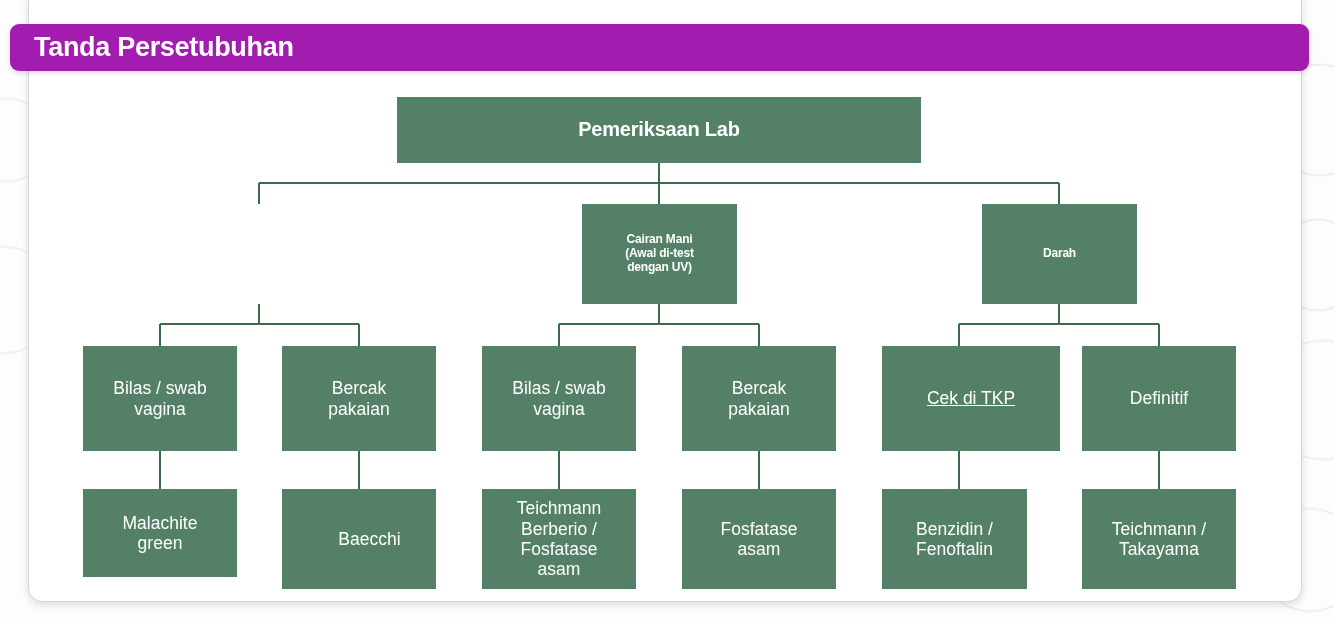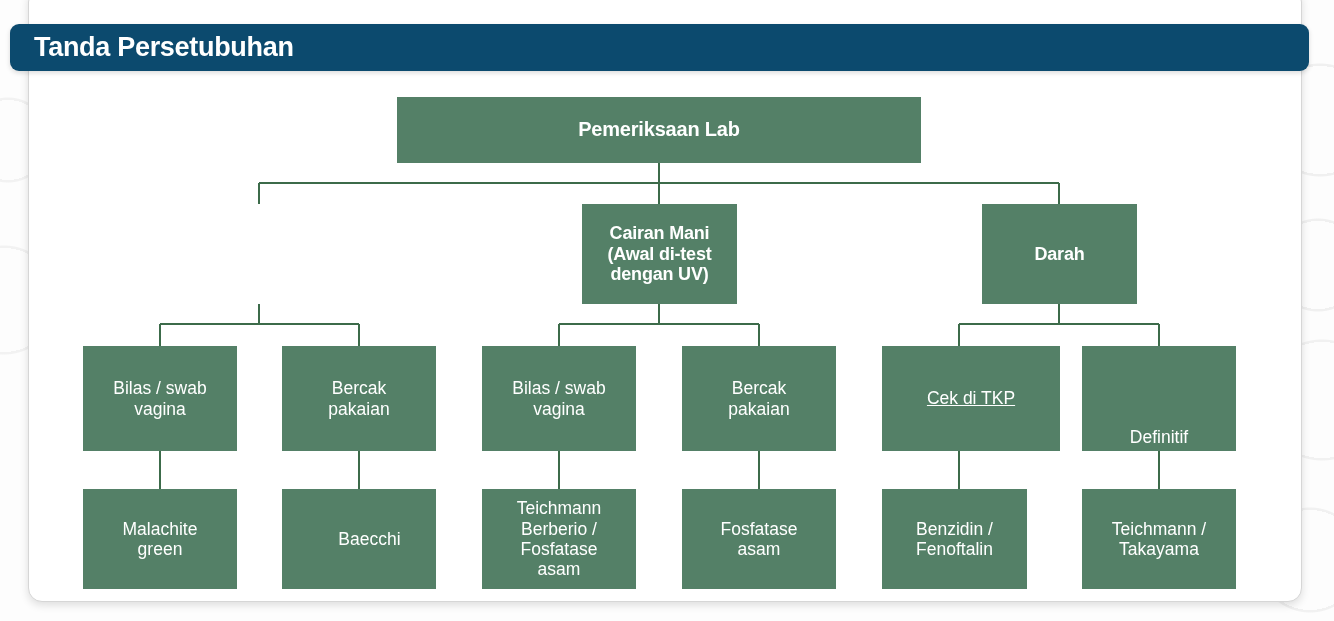--- a/index.html
+++ b/index.html
@@ -39,21 +39,21 @@
     box-shadow: 0 3px 8px rgba(0,0,0,0.13);
     z-index: 1;
   }
 
   .title-bar {
     position: absolute;
     left: 10px;
     top: 24px;
     width: 1299px;
     height: 47px;
-    background: #0c4a6e;
+    background: #a21caf;
     border-radius: 9px;
     box-shadow: 0 2px 5px rgba(0,0,0,0.14);
     z-index: 3;
     display: flex;
     align-items: center;
   }
   .title-text {
     margin-left: 24px;
     color: #ffffff;
     font-size: 27px;
@@ -83,21 +83,21 @@
     color: #ffffff;
     display: flex;
     align-items: center;
     justify-content: center;
     text-align: center;
     line-height: 1.16;
     white-space: pre-line;
     padding: 4px 6px;
   }
   .node.lvl0 { font-size: 20px; font-weight: 700; letter-spacing: -0.2px; }
-  .node.lvl1 { font-size: 18px; font-weight: 700; letter-spacing: -0.2px; text-align: center; }
+  .node.lvl1 { font-size: 12px; font-weight: 700; letter-spacing: -0.2px; text-align: center; }
   .node.lvl2 { font-size: 17.5px; font-weight: 400; }
   .node.lvl3 { font-size: 17.5px; font-weight: 400; }
 </style>
 </head>
 <body>
 
 <div class="bg-decor"></div>
 
 <div class="slide"></div>
 
@@ -167,25 +167,25 @@
     <span>Bilas / swab
 vagina</span>
   </div>
   <div class="node lvl2" style="left:682px; top:345px; width:154px; height:105px;">
     <span>Bercak
 pakaian</span>
   </div>
   <div class="node lvl2" style="left:882px; top:345px; width:178px; height:105px;text-decoration:underline;">
     <span>Cek di TKP</span>
   </div>
-  <div class="node lvl2" style="left:1082px; top:345px; width:154px; height:105px;align-items:flex-end;">
+  <div class="node lvl2" style="left:1082px; top:345px; width:154px; height:105px;">
     <span>Definitif</span>
   </div>
 
-  <div class="node lvl3" style="left:83px; top:488px; width:154px; height:100px;">
+  <div class="node lvl3" style="left:83px; top:488px; width:154px; height:88px;">
     <span>Malachite
 green</span>
   </div>
   <div class="node lvl3" style="left:282px; top:488px; width:154px; height:100px;padding-left:27px;">
     <span>Baecchi</span>
   </div>
   <div class="node lvl3" style="left:482px; top:488px; width:154px; height:100px;">
     <span>Teichmann
 Berberio /
 Fosfatase

